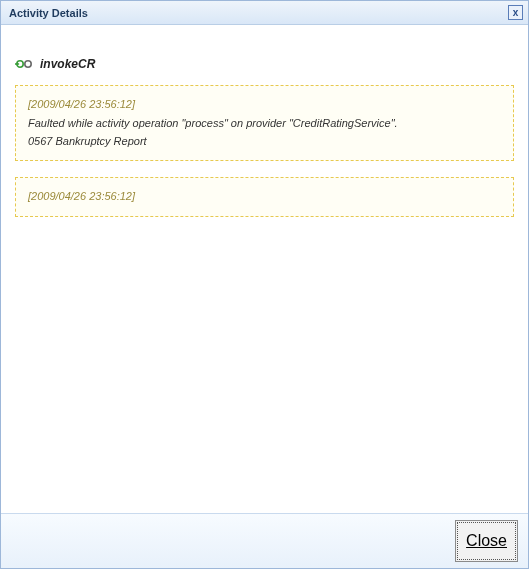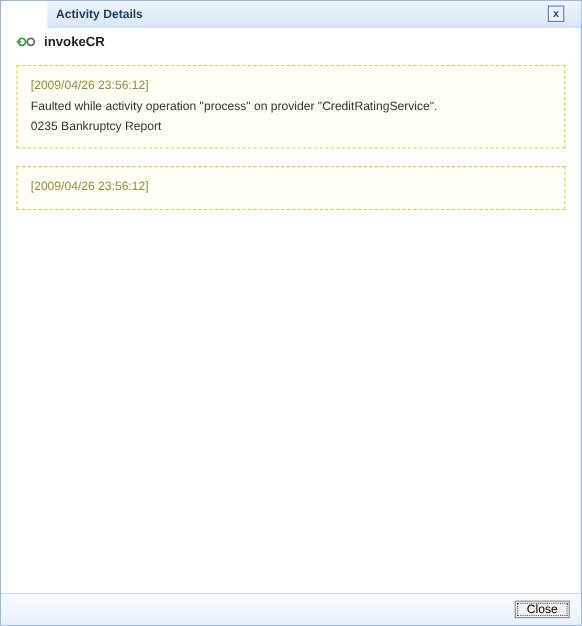--- a/index.html
+++ b/index.html
@@ -14,46 +14,46 @@
     width: 529px;
     height: 569px;
     border: 1px solid #9db7d9;
     position: relative;
     display: flex;
     flex-direction: column;
   }
   .titlebar {
     background: linear-gradient(#eef4fb, #d9e7f7);
     border-bottom: 1px solid #b9cee6;
-    padding: 4px 15px 4px 8px;
+    padding: 4px 5px 4px 8px;
     display: flex;
     align-items: center;
     justify-content: space-between;
-    margin-left: 42px;
   }
   .titlebar-title {
     font-weight: bold;
     color: #1f3b5e;
     font-size: 11px;
   }
   .close-x {
     width: 15px; height: 15px;
     border: 1px solid #5a7db8;
     background: #eaf1fb;
     color: #2a4d88;
     font-size: 10px;
     line-height: 13px;
     text-align: center;
     cursor: pointer;
     font-weight: bold;
   }
   .content {
     flex: 1;
-    padding: 0 14px;
+    padding: 26px 14px;
     overflow: auto;
+    font-style: italic;
   }
   .activity-header {
     display: flex;
     align-items: center;
     gap: 5px;
     margin: 6px 0 14px 0;
   }
   .activity-icon svg { display: block; }
   .activity-name {
     font-weight: bold;
@@ -78,27 +78,28 @@
   .info-detail { color: #333; }
   .footer {
     border-top: 1px solid #c9daee;
     background: linear-gradient(#f7fbff, #e8f1fb);
     padding: 6px 10px;
     display: flex;
     justify-content: flex-end;
   }
   .btn {
     font-family: Tahoma, Arial, sans-serif;
-    font-size: 11px;
-    padding: 1px 10px;
+    font-size: 16px;
+    padding: 11px 10px;
     background: #f2f2f2;
     border: 1px solid #8a8a8a;
     cursor: pointer;
     outline: 1px dotted #555;
     outline-offset: -3px;
+    text-decoration: underline;
   }
 </style>
 </head>
 <body>
 
 <div class="dialog">
 
   <div class="titlebar">
     <span class="titlebar-title">Activity Details</span>
     <div class="close-x">
@@ -116,21 +117,21 @@
           <line x1="0" y1="7" x2="3" y2="7" stroke="#3b9e3b" stroke-width="1.6"></line>
           <polygon points="2,5 2,9 4.5,7" fill="#3b9e3b"></polygon>
         </svg>
       </span>
       <span class="activity-name">invokeCR</span>
     </div>
 
     <div class="info-box">
       <div class="info-ts">[2009/04/26 23:56:12]</div>
       <div class="info-msg">Faulted while activity operation "process" on provider "CreditRatingService".</div>
-      <div class="info-detail">0235 Bankruptcy Report</div>
+      <div class="info-detail">0567 Bankruptcy Report</div>
     </div>
 
     <div class="info-box">
       <div class="info-ts">[2009/04/26 23:56:12]</div>
       <div class="info-detail"></div>
     </div>
 
   </div>
 
   <div class="footer">

